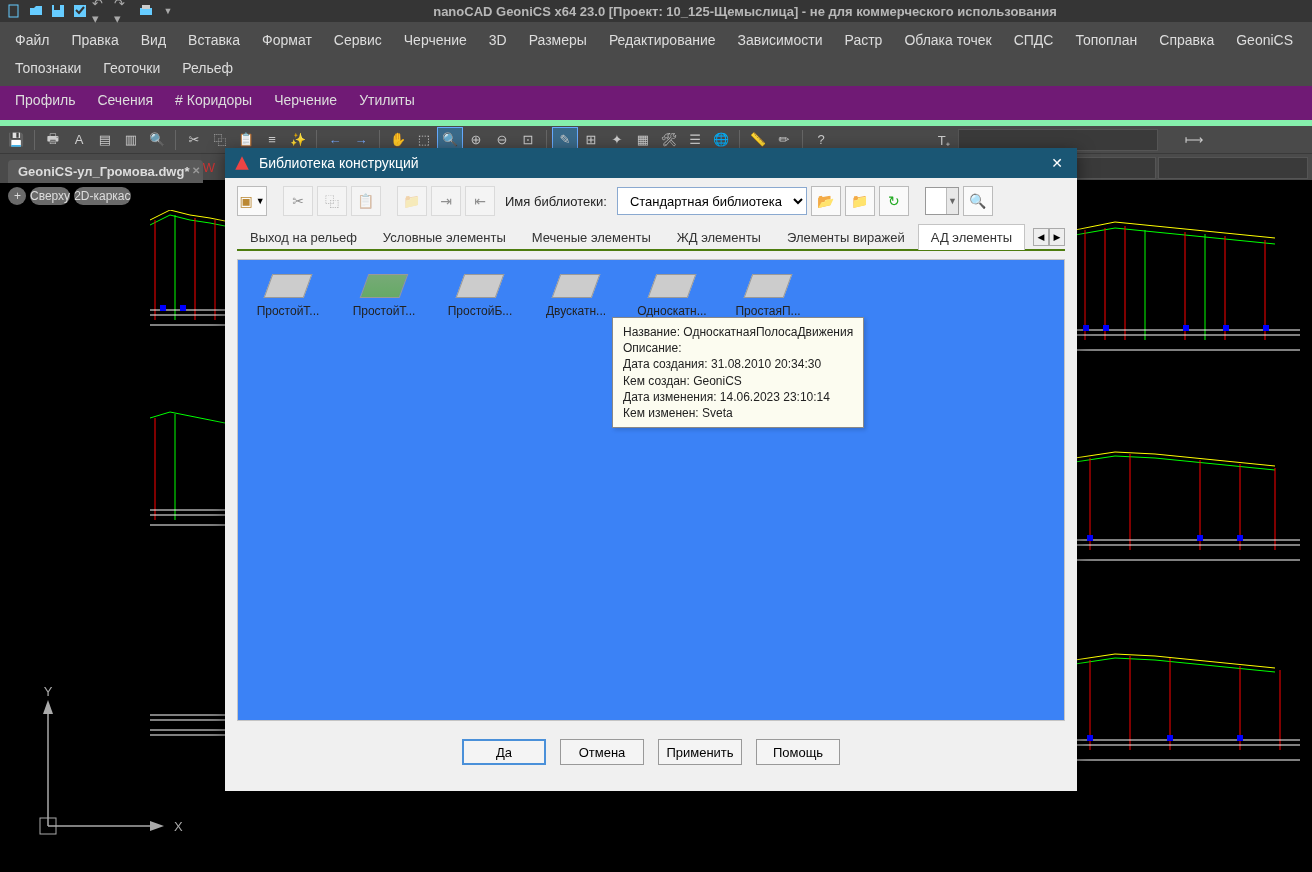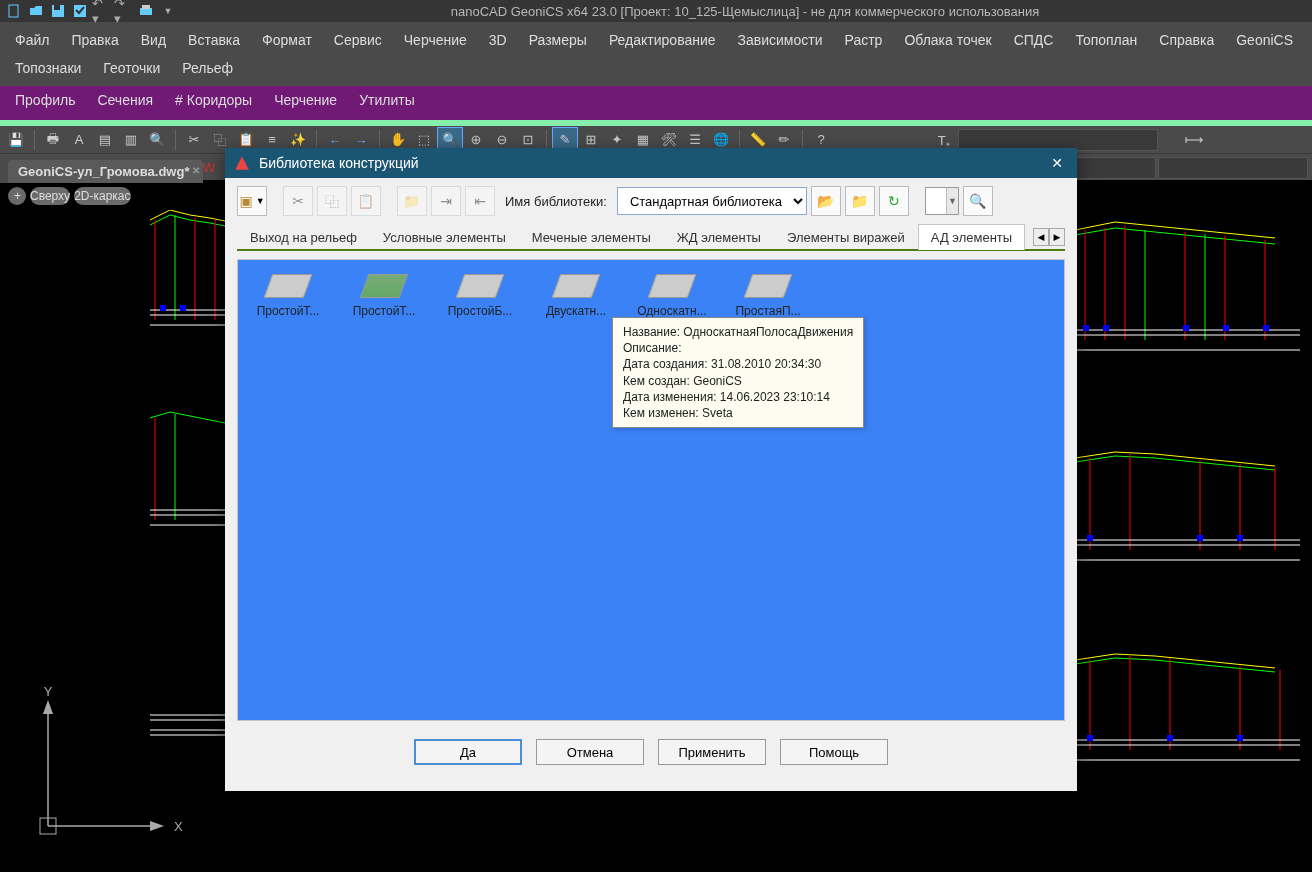--- a/index.html
+++ b/index.html
@@ -2,21 +2,21 @@
 <html><head>
 <meta charset="utf-8">
 <style>
 * { box-sizing: border-box; margin: 0; padding: 0; font-family: "Segoe UI", Tahoma, sans-serif; }
 body { width: 1312px; height: 872px; background: #4a4a4a; overflow: hidden; position: relative; }
 
 
 .titlebar { height: 22px; background: #353535; display: flex; align-items: center; }
 .titlebar-icons { display: flex; gap: 2px; padding-left: 4px; }
 .titlebar-icons .tb-btn { width: 20px; height: 18px; display: flex; align-items: center; justify-content: center; }
-.titlebar-title { flex: 1; text-align: center; color: #b8b8b8; font-size: 13px; }
+.titlebar-title { flex: 1; text-align: center; color: #b8b8b8; font-size: 13px; font-weight: bold; }
 
 
 .menubar { background: #4a4a4a; display: flex; flex-wrap: wrap; padding: 4px 4px; }
 .menubar .menu-item { color: #ddd; font-size: 14px; padding: 6px 11px; cursor: default; }
 .menubar2 { background: #701a75; display: flex; padding: 0px 4px 6px 4px; border-bottom: 6px solid #86efac; }
 .menubar2 .menu-item { color: #ddd; font-size: 14px; padding: 6px 11px; cursor: default; }
 
 
 .toolbar-row { background: #4a4a4a; display: flex; align-items: center; height: 28px; padding: 0 4px; gap: 2px; border-bottom: 1px solid #3a3a3a; }
 .tb-btn { width: 24px; height: 24px; display:flex; align-items:center; justify-content:center; color:#ccc; font-size:13px; }
@@ -68,21 +68,21 @@
 .dialog-content { margin: 8px 12px; height: 462px; background: #3b82f6; border: 1px solid #c4c4c4; padding: 14px; position: relative; }
 .item-grid { display: flex; gap: 24px; }
 .grid-item { width: 72px; text-align: center; }
 .grid-item .thumb { width: 40px; height: 24px; margin: 0 auto 6px auto; background: #ccc; transform: skewX(-20deg); border: 1px solid #999; }
 .grid-item .thumb.green { background: linear-gradient(#7a7,#6a6); }
 .grid-item .label { font-size: 12px; color: #222; white-space: nowrap; overflow: hidden; text-overflow: ellipsis; }
 
 .tooltip-box { position:absolute; left:374px; top:57px; background:#fcfcf0; border:1px solid #888; padding:6px 10px; font-size:12px; color:#222; line-height:1.35; box-shadow: 2px 2px 4px rgba(0,0,0,.15); white-space: nowrap; }
 
 .dialog-buttons { display:flex; justify-content:center; gap:14px; padding: 10px; }
-.dlg-btn { width: 108px; height: 26px; border: 1px solid #999; background: #f4f4f4; font-size: 13px; }
+.dlg-btn { width: 84px; height: 26px; border: 1px solid #999; background: #f4f4f4; font-size: 13px; }
 .dlg-btn.primary { border: 2px solid #4a90d9; }
 </style>
 </head>
 <body>
 
 <div class="titlebar">
   <div class="titlebar-icons">
     <span class="tb-btn">
         <svg width="16" height="16">
           <rect x="3" y="2" width="9" height="12" fill="none" stroke="#6cf" stroke-width="1"></rect>

